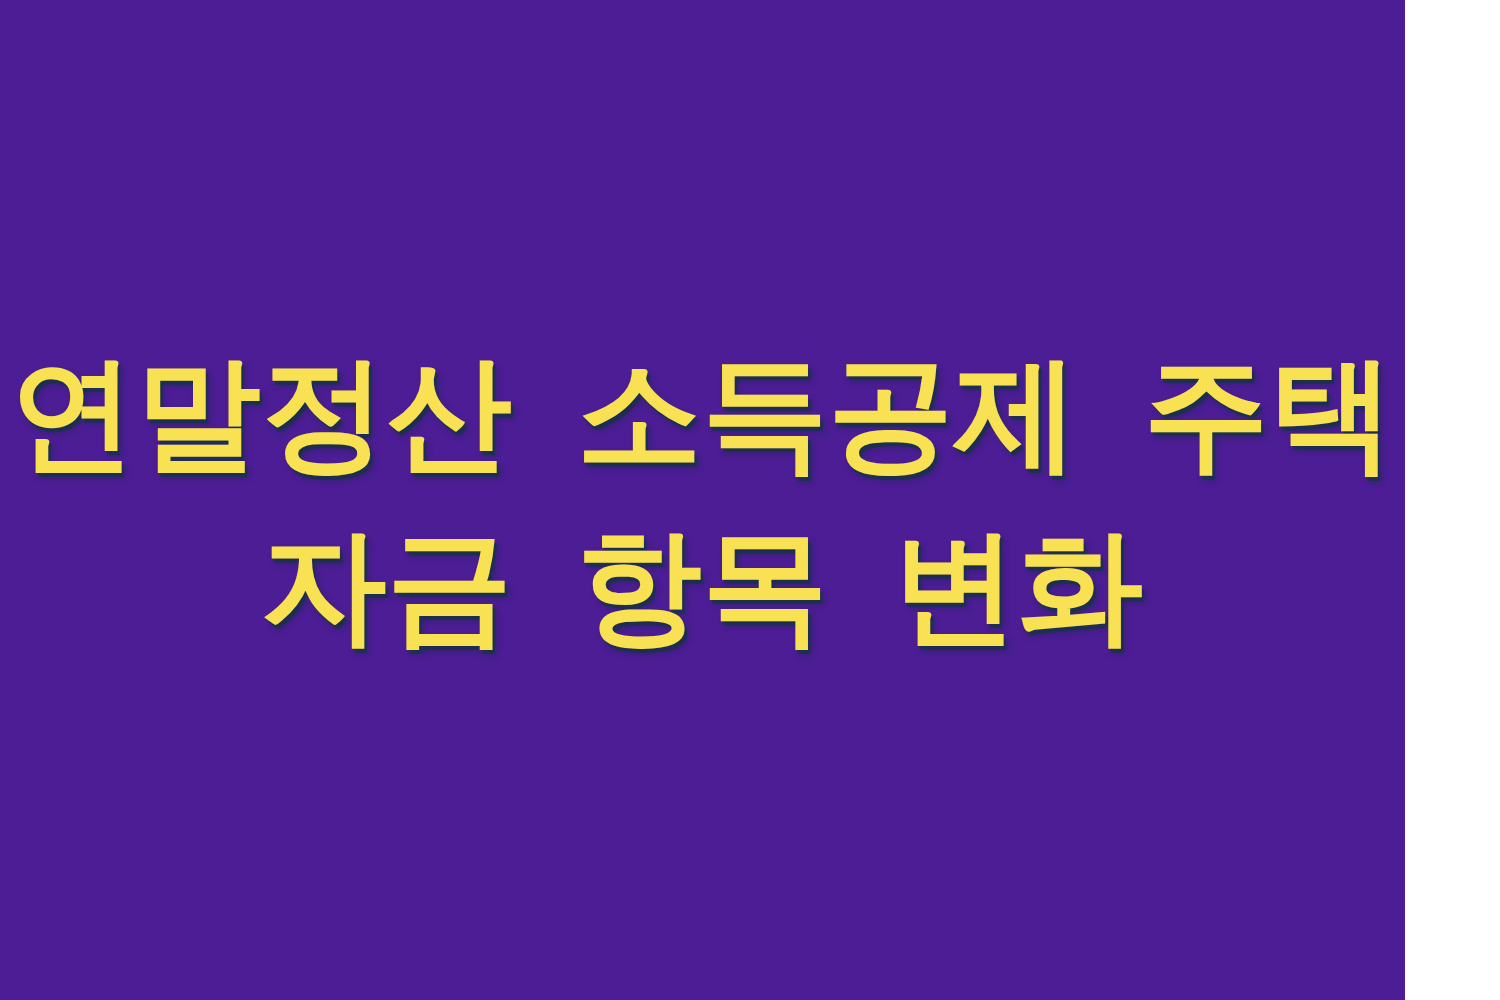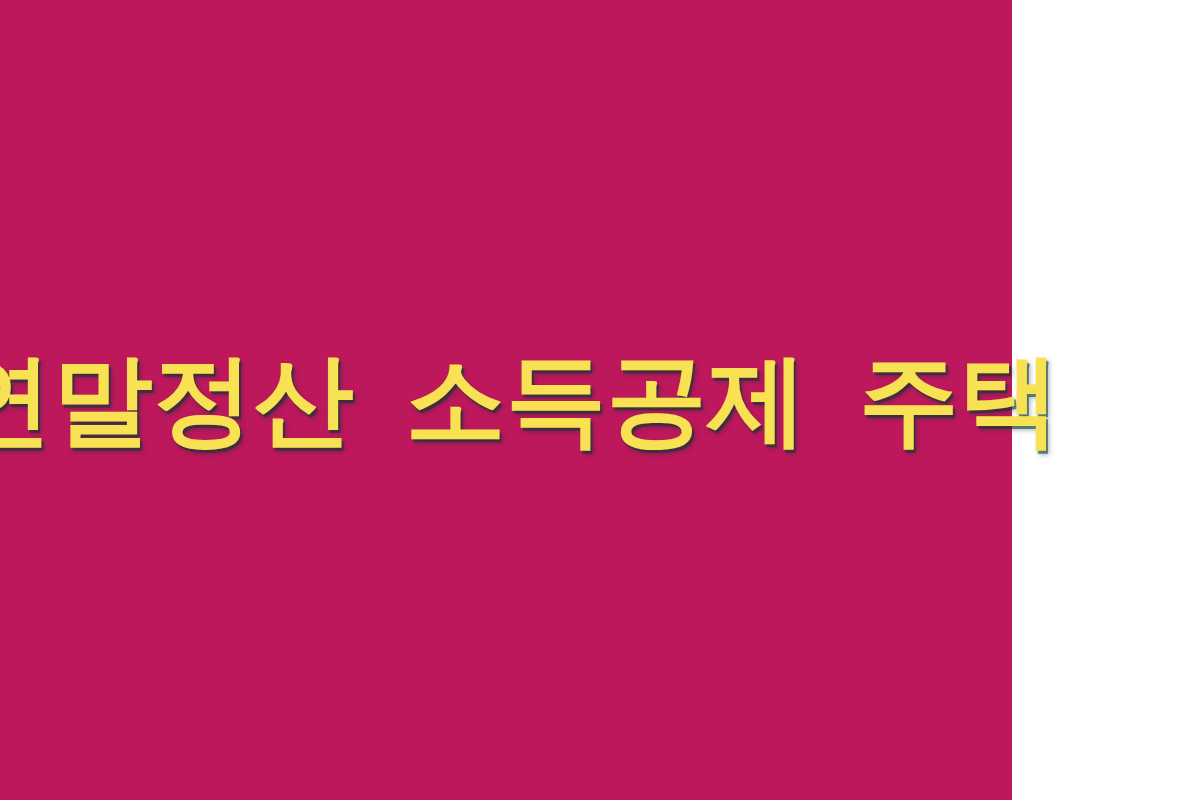--- a/index.html
+++ b/index.html
@@ -42,22 +42,23 @@
   }
 
   .title-line {
     display: block;
     white-space: nowrap;
   }
 </style>
 </head>
 <body style="width: 1200px; height: 800px;">
 
-<div id="banner" style="background: #be185d; width: 1012px; height: 800px; align-items: center;">
+<div id="banner" style="background: #4c1d95; width: 1124px; height: 800px; align-items: center;">
 
   <div id="title-block" style="color: rgb(248, 225, 82); text-align: center;">
 
     <span class="title-line">연말정산 소득공제 주택</span>
 
+    <span class="title-line">자금 항목 변화</span>
 
   </div>
 
 </div>
 
 </body></html>

